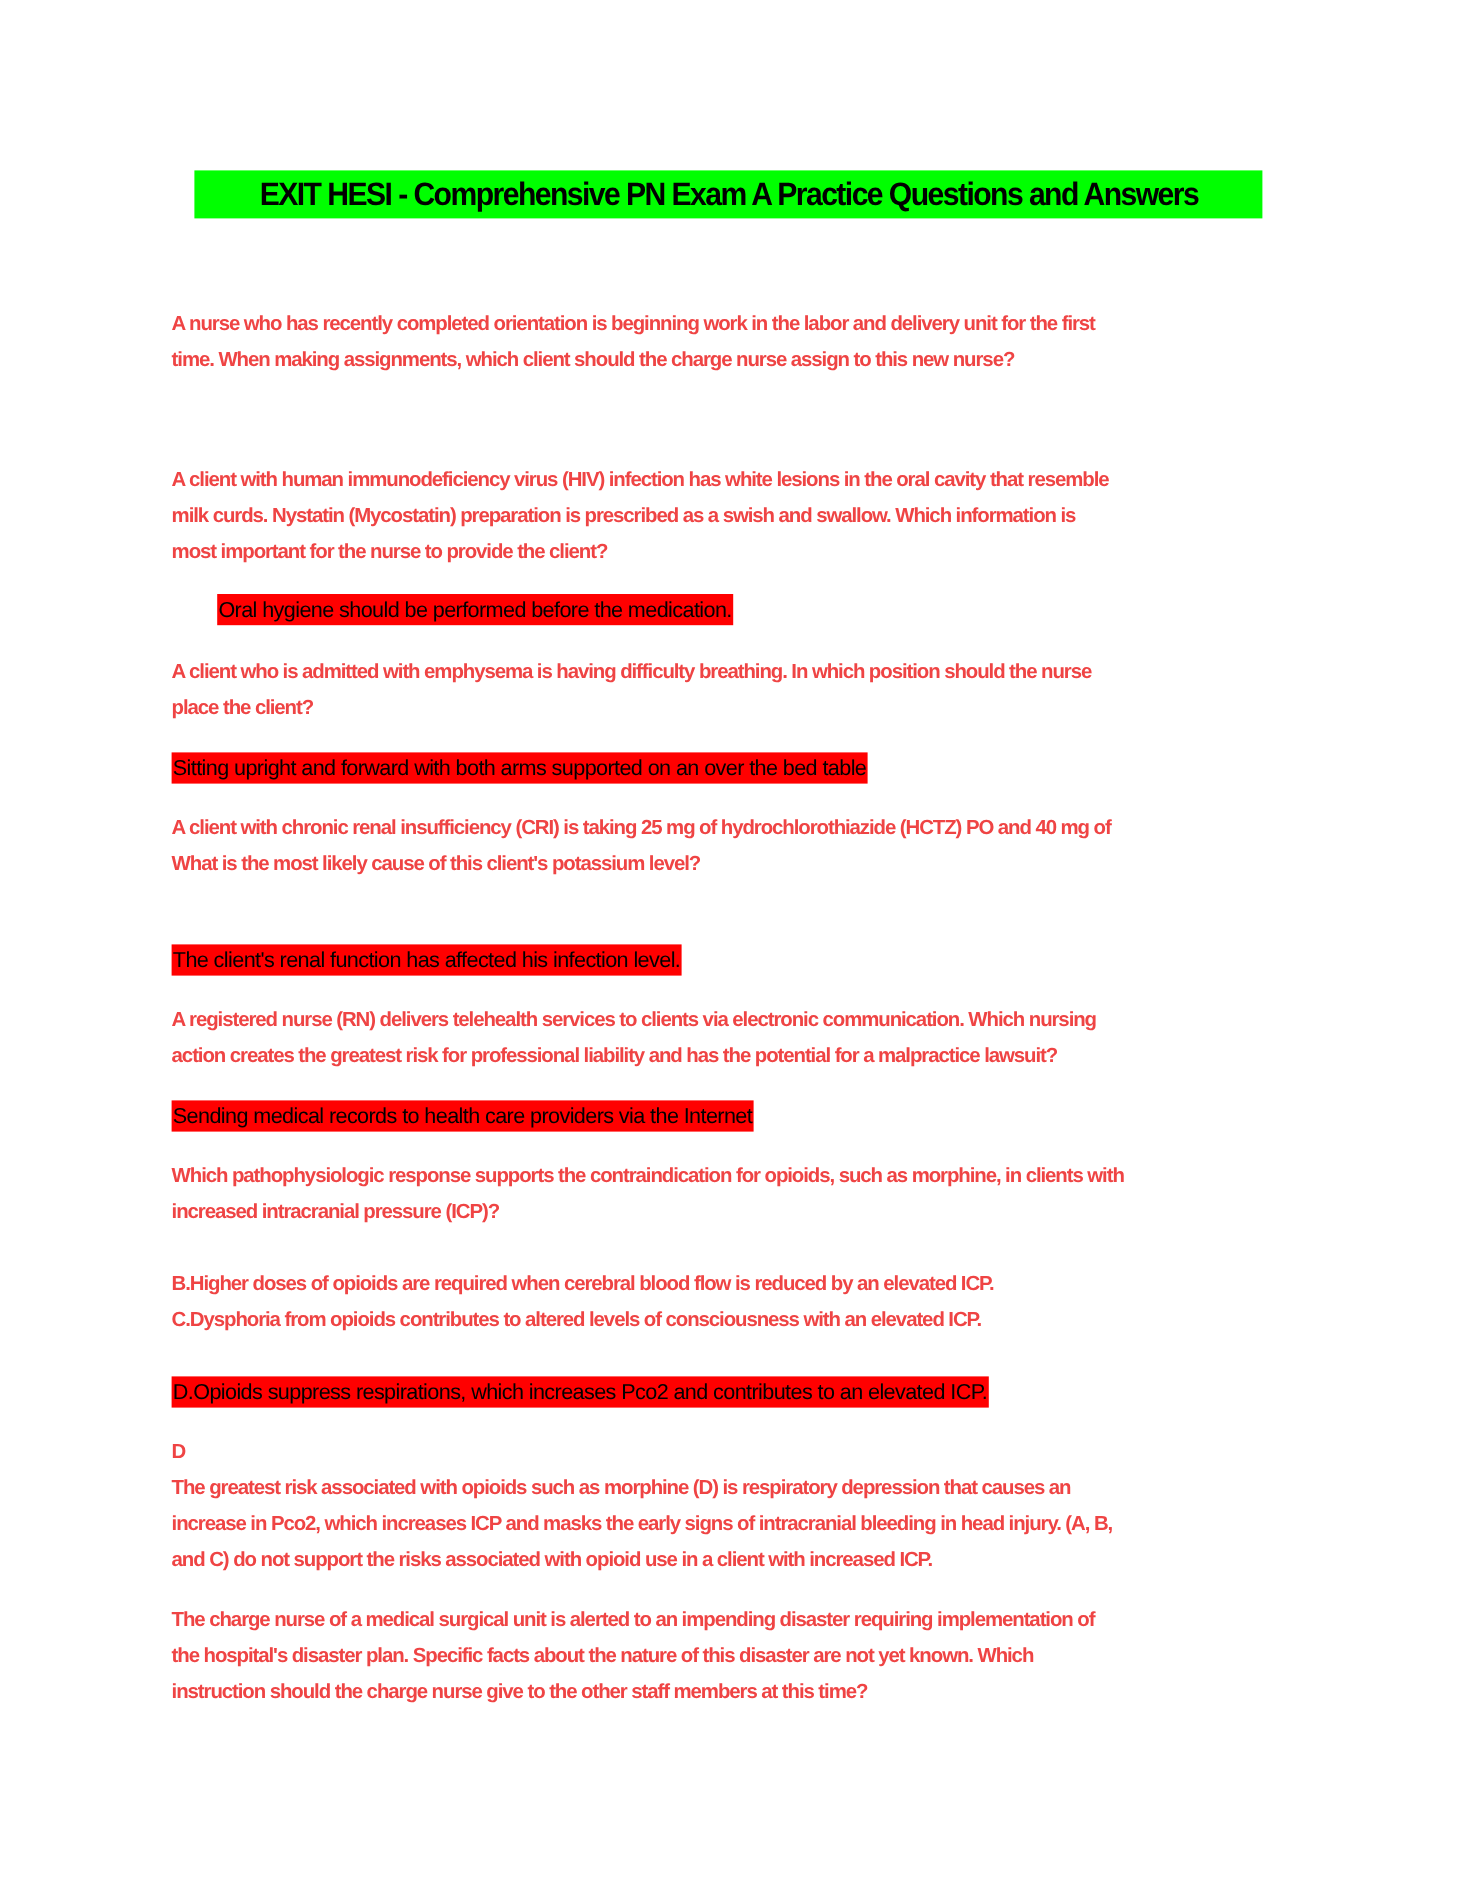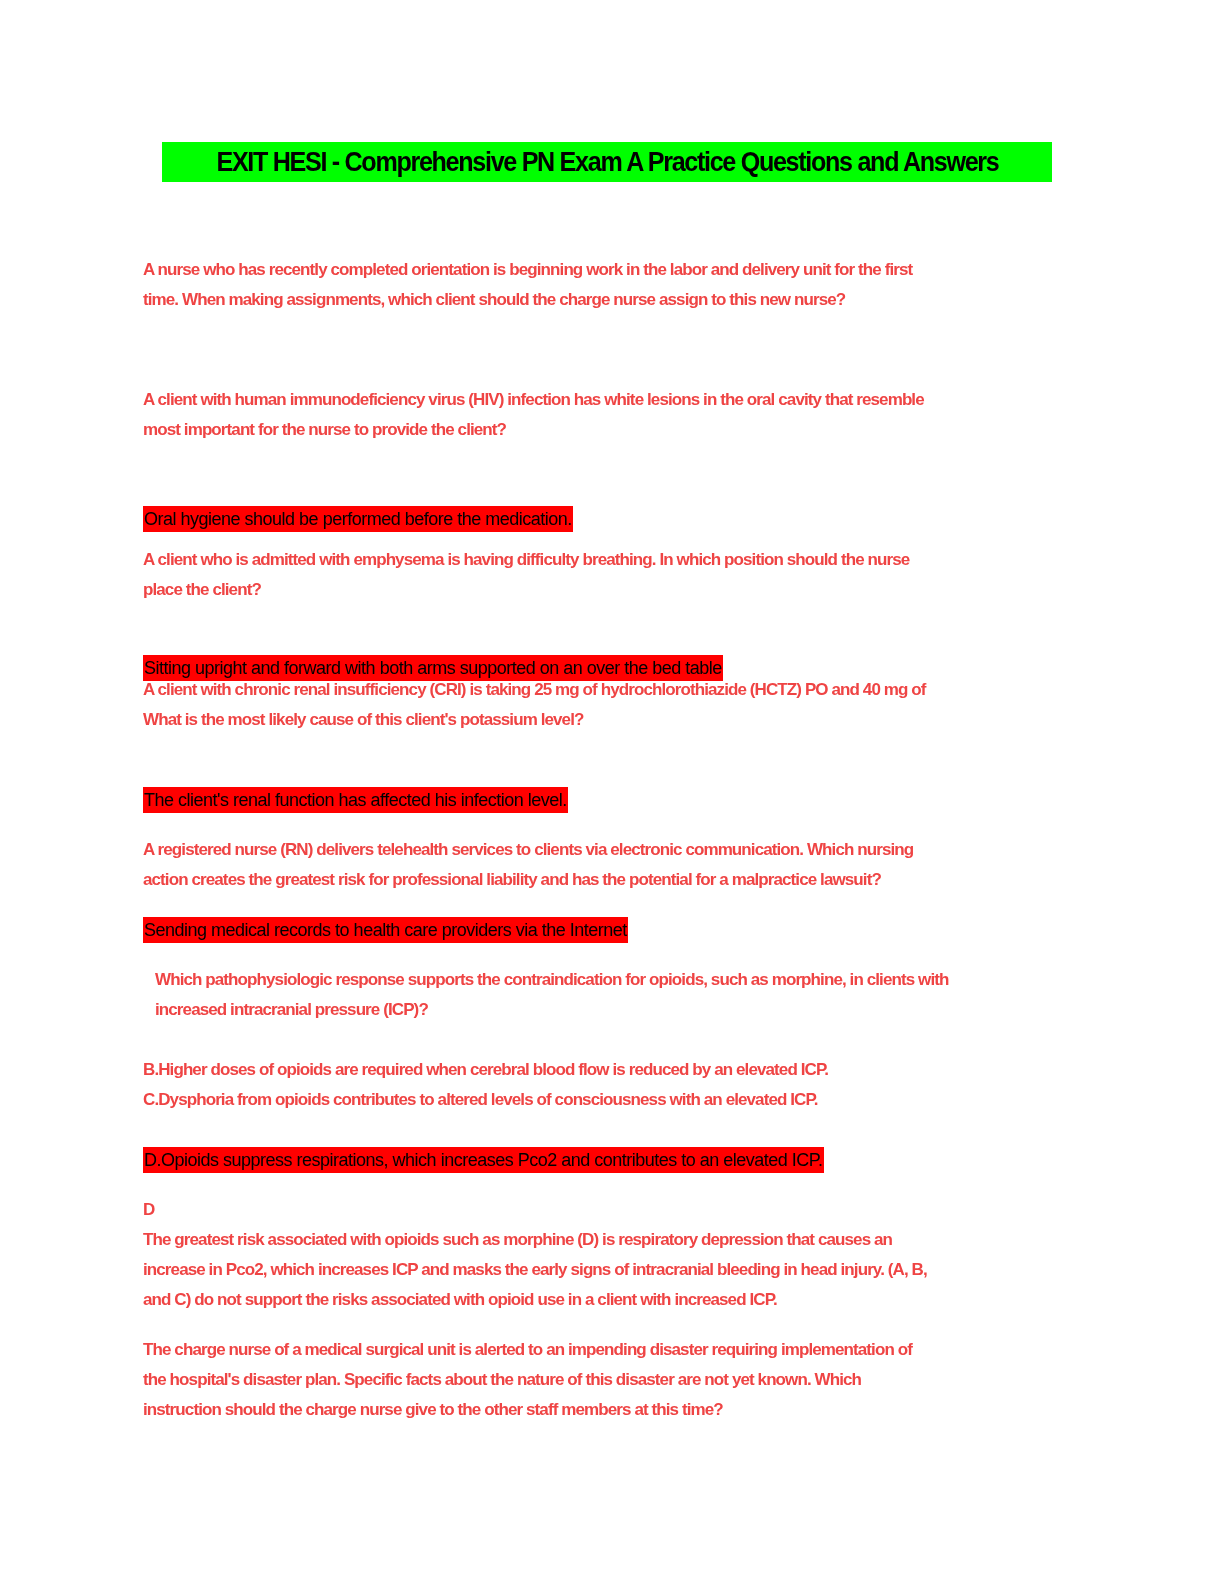--- a/index.html
+++ b/index.html
@@ -79,51 +79,52 @@
     <div class="title">EXIT HESI - Comprehensive PN Exam A Practice Questions and Answers</div>
   </div>
 
   <div class="block q" style="top:255px;">
     <div class="line">A nurse who has recently completed orientation is beginning work in the labor and delivery unit for the first</div>
     <div class="line">time. When making assignments, which client should the charge nurse assign to this new nurse?</div>
   </div>
 
   <div class="block q" style="top:385px;">
     <div class="line">A client with human immunodeficiency virus (HIV) infection has white lesions in the oral cavity that resemble</div>
+    <div class="line">milk curds. Nystatin (Mycostatin) preparation is prescribed as a swish and swallow. Which information is</div>
     <div class="line">most important for the nurse to provide the client?</div>
   </div>
-  <div class="block" style="top:506px;">
+  <div class="block" style="top:495px;margin-left:38px;">
     <span class="hl">Oral hygiene should be performed before the medication.</span>
   </div>
 
   <div class="block q" style="top:545px;">
     <div class="line">A client who is admitted with emphysema is having difficulty breathing. In which position should the nurse</div>
     <div class="line">place the client?</div>
   </div>
-  <div class="block" style="top:627px;margin-top:28px;">
+  <div class="block" style="top:627px;">
     <span class="hl">Sitting upright and forward with both arms supported on an over the bed table</span>
   </div>
 
   <div class="block q" style="top:675px;">
     <div class="line">A client with chronic renal insufficiency (CRI) is taking 25 mg of hydrochlorothiazide (HCTZ) PO and 40 mg of</div>
     <div class="line">What is the most likely cause of this client's potassium level?</div>
   </div>
   <div class="block" style="top:787px;">
     <span class="hl">The client's renal function has affected his infection level.</span>
   </div>
 
   <div class="block q" style="top:835px;">
     <div class="line">A registered nurse (RN) delivers telehealth services to clients via electronic communication. Which nursing</div>
     <div class="line">action creates the greatest risk for professional liability and has the potential for a malpractice lawsuit?</div>
   </div>
   <div class="block" style="top:917px;">
     <span class="hl">Sending medical records to health care providers via the Internet</span>
   </div>
 
-  <div class="block q" style="top:965px;margin-left:12px;">
+  <div class="block q" style="top:965px;">
     <div class="line">Which pathophysiologic response supports the contraindication for opioids, such as morphine, in clients with</div>
     <div class="line">increased intracranial pressure (ICP)?</div>
   </div>
   <div class="block q" style="top:1055px;">
     <div class="line">B.Higher doses of opioids are required when cerebral blood flow is reduced by an elevated ICP.</div>
     <div class="line">C.Dysphoria from opioids contributes to altered levels of consciousness with an elevated ICP.</div>
   </div>
   <div class="block" style="top:1147px;">
     <span class="hl">D.Opioids suppress respirations, which increases Pco2 and contributes to an elevated ICP.</span>
   </div>

